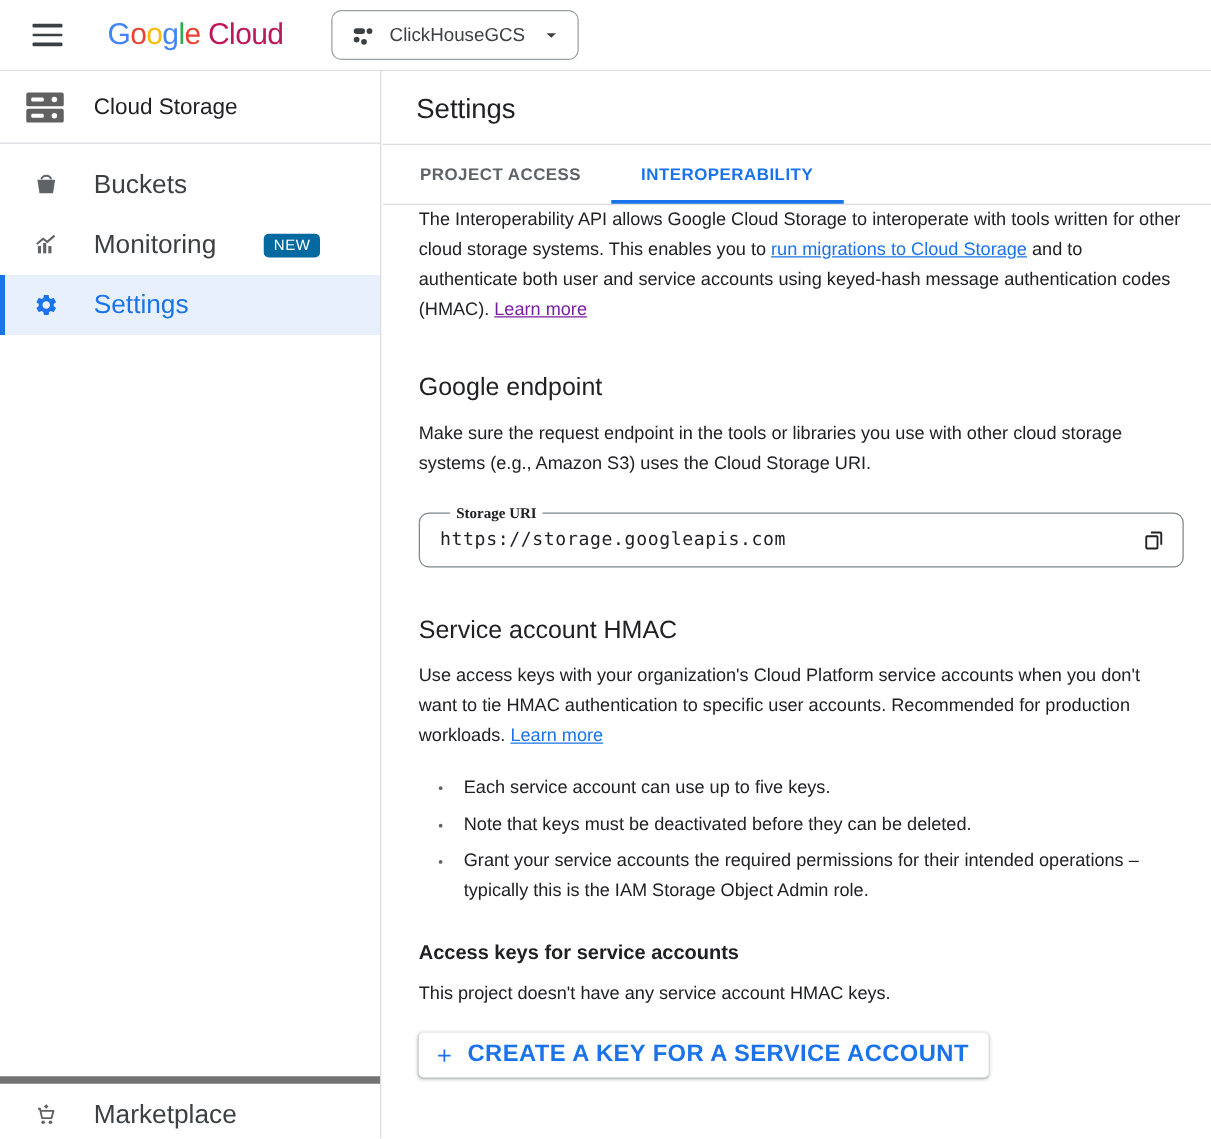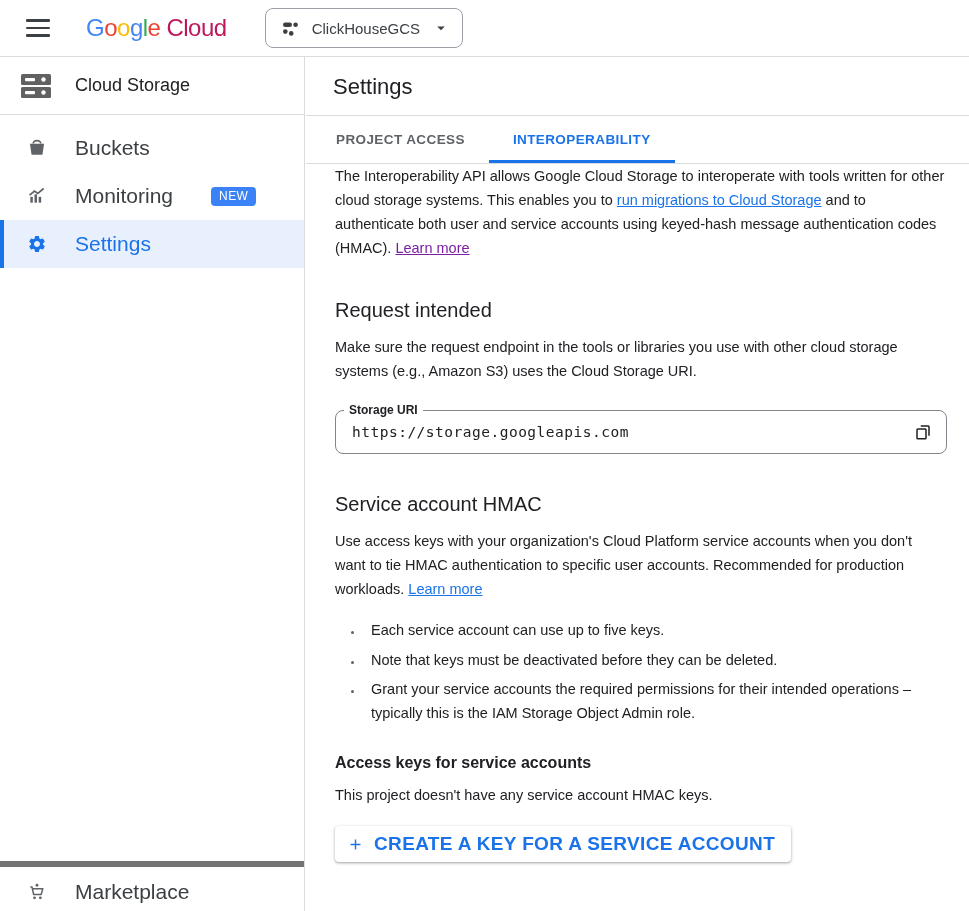--- a/index.html
+++ b/index.html
@@ -60,21 +60,21 @@
     height:48px; display:flex; align-items:center; gap:28px;
     padding-left:27px; cursor:pointer; position:relative; color:#3c4043;
   }
   .nav-item .nav-label { font-size:21px; }
   .nav-item.active { background:#e8f0fe; color:#1a73e8; }
   .nav-item.active::before {
     content:""; position:absolute; left:0; top:0; bottom:0; width:4px; background:#1a73e8;
   }
   .nav-item.active .nav-label { color:#1a73e8; }
   .badge {
-    margin-left:10px; background:#3b82f6; color:#fff; font-size:12px;
+    margin-left:10px; background:#0369a1; color:#fff; font-size:12px;
     padding:2.5px 8px; border-radius:4px; letter-spacing:0.4px;
   }
   .sidebar-footer {
     position:absolute; left:0; right:0; bottom:0; height:50px;
     border-top:6px solid #737373; background:#fff;
   }
   .sidebar-footer .nav-item { height:49px; }
 
   
   .main { position:absolute; top:57px; left:306px; right:0; bottom:0; background:#fff; overflow:hidden; }
@@ -101,22 +101,22 @@
     margin:37px 0 0 0; line-height:26px;
   }
   .re-body { margin-top:12px !important; }
 
   .uri-field {
     position:relative; margin-top:27px; height:44px; width:612px;
     border:1px solid #80868b; border-radius:8px; background:#fff;
     display:flex; align-items:center;
   }
   .uri-label {
-    position:absolute; top:-8px; left:8px; background:#fff; padding:0 5px;
-    font-size:12px; font-weight:bold; color:#202124; line-height:15px;
+    position:absolute; top:-8px; left:24px; background:#fff; padding:0 5px;
+    font-size:12px; font-weight:bold; color:#202124; line-height:15px;font-family:Liberation Serif, serif;
   }
   .uri-value {
     border:none; outline:none; flex:1; padding:0 8px 0 16px; background:transparent;
     font-family:"DejaVu Sans Mono","Liberation Mono",monospace;
     font-size:14.5px; color:#202124; letter-spacing:0.5px;
   }
   .copy-btn {
     width:34px; height:34px; margin-right:6px; border:none; background:transparent;
     display:flex; align-items:center; justify-content:center; cursor:pointer; border-radius:50%;
   }
@@ -223,21 +223,21 @@
   <h1 class="page-title">Settings</h1>
 
   <div class="tabbar">
     <div class="tab">PROJECT ACCESS</div>
     <div class="tab active">INTEROPERABILITY</div>
   </div>
 
   <div class="content">
     <p class="intro"><span>The Interoperability API allows Google Cloud Storage to interoperate with tools written for other cloud storage systems. This enables you to </span><a class="link">run migrations to Cloud Storage</a><span> and to authenticate both user and service accounts using keyed-hash message authentication codes (HMAC). </span><a class="link visited">Learn more</a></p>
 
-    <h2 class="section-heading">Request intended</h2>
+    <h2 class="section-heading">Google endpoint</h2>
     <p class="re-body">Make sure the request endpoint in the tools or libraries you use with other cloud storage systems (e.g., Amazon S3) uses the Cloud Storage URI.</p>
 
     <div class="uri-field">
       <span class="uri-label">Storage URI</span>
       <input class="uri-value" readonly="" value="https://storage.googleapis.com" style="">
       <button class="copy-btn">
         <svg width="18" height="18" viewBox="0 0 24 24">
           <path fill="none" stroke="#202124" stroke-width="2" d="M9 4h10a1 1 0 0 1 1 1v12"></path>
           <rect x="4" y="8" width="12" height="13" rx="1" fill="none" stroke="#202124" stroke-width="2"></rect>
         </svg>

